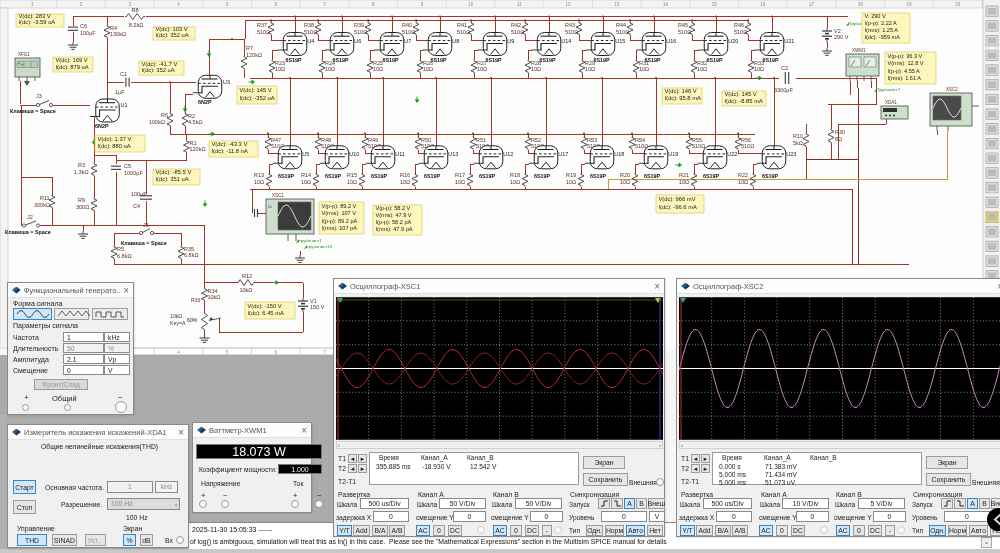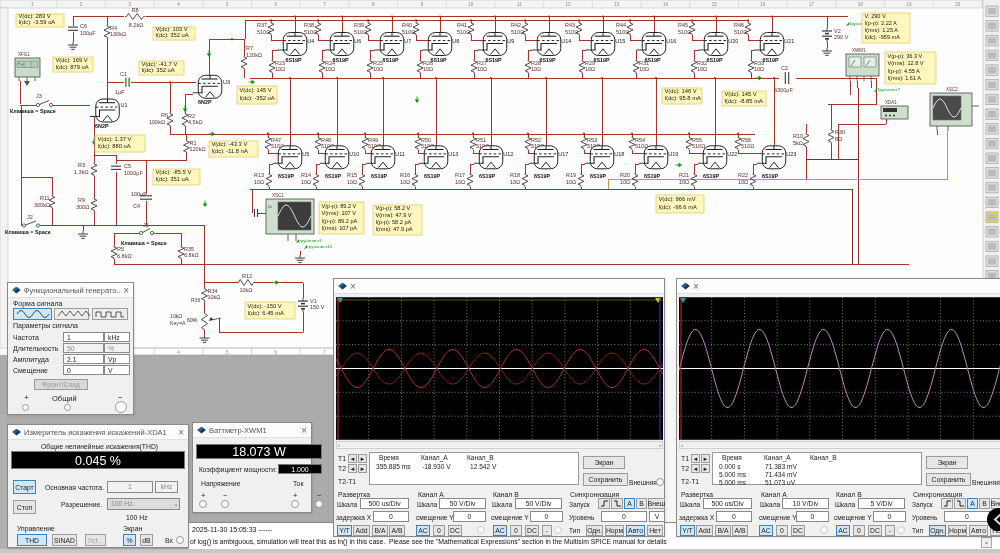--- a/index.html
+++ b/index.html
@@ -996,21 +996,20 @@
       <div class="circ" style="left:56px;top:121px;width:7px;height:7px"></div>
       <div class="circ big" style="left:107px;top:118px;width:12px;height:12px"></div>
     </div>
   <div class="win" style="left:7px;top:424px;width:182px;height:124px">
       <div class="tbar">
         <span class="micon"></span>
         <span class="ttext">Измеритель искажения искажений-XDA1</span>
         <span class="tclose">×</span>
       </div>
       <div class="slab " style="left:33px;top:18px;font-size:6.8px">Общие нелинейные искажения(THD)</div>
-      <div style="position:absolute;left:3px;top:26px;width:174px;height:18px;background:#000;border:1px solid #777;color:#fff;font-size:12.5px;text-align:center;line-height:18px">0.045 %</div>
       <div class="sbtn sel" style="left:5px;top:55px;width:23px;height:14px">Старт</div>
       <div class="sbtn " style="left:5px;top:75px;width:23px;height:14px">Стоп</div>
       <div class="slab " style="left:37px;top:59px;font-size:6.8px">Основная частота.</div>
       <div class="sinp dis" style="left:99px;top:56px;width:46px;height:12px">1</div>
       <div class="sinp dis" style="left:147px;top:56px;width:23px;height:12px">kHz</div>
       <div class="slab " style="left:53px;top:76px;font-size:6.8px">Разрешение.</div>
       <div class="sinp dis" style="left:99px;top:73px;width:73px;height:12px;text-align:left;padding-left:3px;background:#dcdcdc">100 Hz<span style="float:right;color:#777">⌄</span></div>
       <div class="slab " style="left:118px;top:89px;font-size:6.8px">100 Hz</div>
       <div class="slab " style="left:9px;top:100px;font-size:6.8px">Управление</div>
       <div class="sbtn sel" style="left:9px;top:109px;width:30px;height:12px">THD</div>
@@ -1038,20 +1037,21 @@
       <div class="slab " style="left:100px;top:68px;font-size:7.5px">+</div>
       <div class="slab " style="left:124px;top:68px;font-size:7.5px">−</div>
       <div class="circ" style="left:6px;top:77px;width:8px;height:8px"></div>
       <div class="circ" style="left:28px;top:77px;width:8px;height:8px"></div>
       <div class="circ" style="left:98px;top:77px;width:8px;height:8px"></div>
       <div class="circ" style="left:122px;top:77px;width:8px;height:8px"></div>
     </div>
   <div class="win" style="left:333px;top:278px;width:332px;height:259px">
       <div class="tbar">
         <span class="micon"></span>
+        <span class="ttext">Осциллограф-XSC1</span>
         <span class="tclose">×</span>
       </div>
       <svg style="position:absolute;left:2px;top:18px" width="327" height="143" viewBox="0 0 327 143">
         <rect x="0" y="0" width="327" height="143" fill="#000"></rect>
         <line x1="32.7" y1="0" x2="32.7" y2="143" stroke="#b5b5b5" stroke-width="0.7" stroke-dasharray="1,2.2"></line>
         <line x1="65.4" y1="0" x2="65.4" y2="143" stroke="#b5b5b5" stroke-width="0.7" stroke-dasharray="1,2.2"></line>
         <line x1="98.1" y1="0" x2="98.1" y2="143" stroke="#b5b5b5" stroke-width="0.7" stroke-dasharray="1,2.2"></line>
         <line x1="130.8" y1="0" x2="130.8" y2="143" stroke="#b5b5b5" stroke-width="0.7" stroke-dasharray="1,2.2"></line>
         <line x1="163.5" y1="0" x2="163.5" y2="143" stroke="#b5b5b5" stroke-width="0.7" stroke-dasharray="1,2.2"></line>
         <line x1="196.2" y1="0" x2="196.2" y2="143" stroke="#b5b5b5" stroke-width="0.7" stroke-dasharray="1,2.2"></line>
@@ -1143,20 +1143,21 @@
       <div class="sinp " style="left:315px;top:232px;width:16px;height:11px">V</div>
       <div class="slab " style="left:235px;top:248px;font-size:6.6px">Тип</div>
       <div class="sbtn " style="left:252px;top:246px;width:17px;height:11px">Одн.</div>
       <div class="sbtn " style="left:271px;top:246px;width:19px;height:11px">Норм</div>
       <div class="sbtn sel2" style="left:292px;top:246px;width:19px;height:11px">Авто</div>
       <div class="sbtn " style="left:313px;top:246px;width:16px;height:11px">Нет</div>
     </div>
     <div class="win" style="left:676px;top:278px;width:332px;height:259px">
       <div class="tbar">
         <span class="micon"></span>
+        <span class="ttext">Осциллограф-XSC2</span>
         <span class="tclose">×</span>
       </div>
       <svg style="position:absolute;left:2px;top:18px" width="327" height="143" viewBox="0 0 327 143">
         <rect x="0" y="0" width="327" height="143" fill="#000"></rect>
         <line x1="32.7" y1="0" x2="32.7" y2="143" stroke="#b5b5b5" stroke-width="0.7" stroke-dasharray="1,2.2"></line>
         <line x1="65.4" y1="0" x2="65.4" y2="143" stroke="#b5b5b5" stroke-width="0.7" stroke-dasharray="1,2.2"></line>
         <line x1="98.1" y1="0" x2="98.1" y2="143" stroke="#b5b5b5" stroke-width="0.7" stroke-dasharray="1,2.2"></line>
         <line x1="130.8" y1="0" x2="130.8" y2="143" stroke="#b5b5b5" stroke-width="0.7" stroke-dasharray="1,2.2"></line>
         <line x1="163.5" y1="0" x2="163.5" y2="143" stroke="#b5b5b5" stroke-width="0.7" stroke-dasharray="1,2.2"></line>
         <line x1="196.2" y1="0" x2="196.2" y2="143" stroke="#b5b5b5" stroke-width="0.7" stroke-dasharray="1,2.2"></line>

